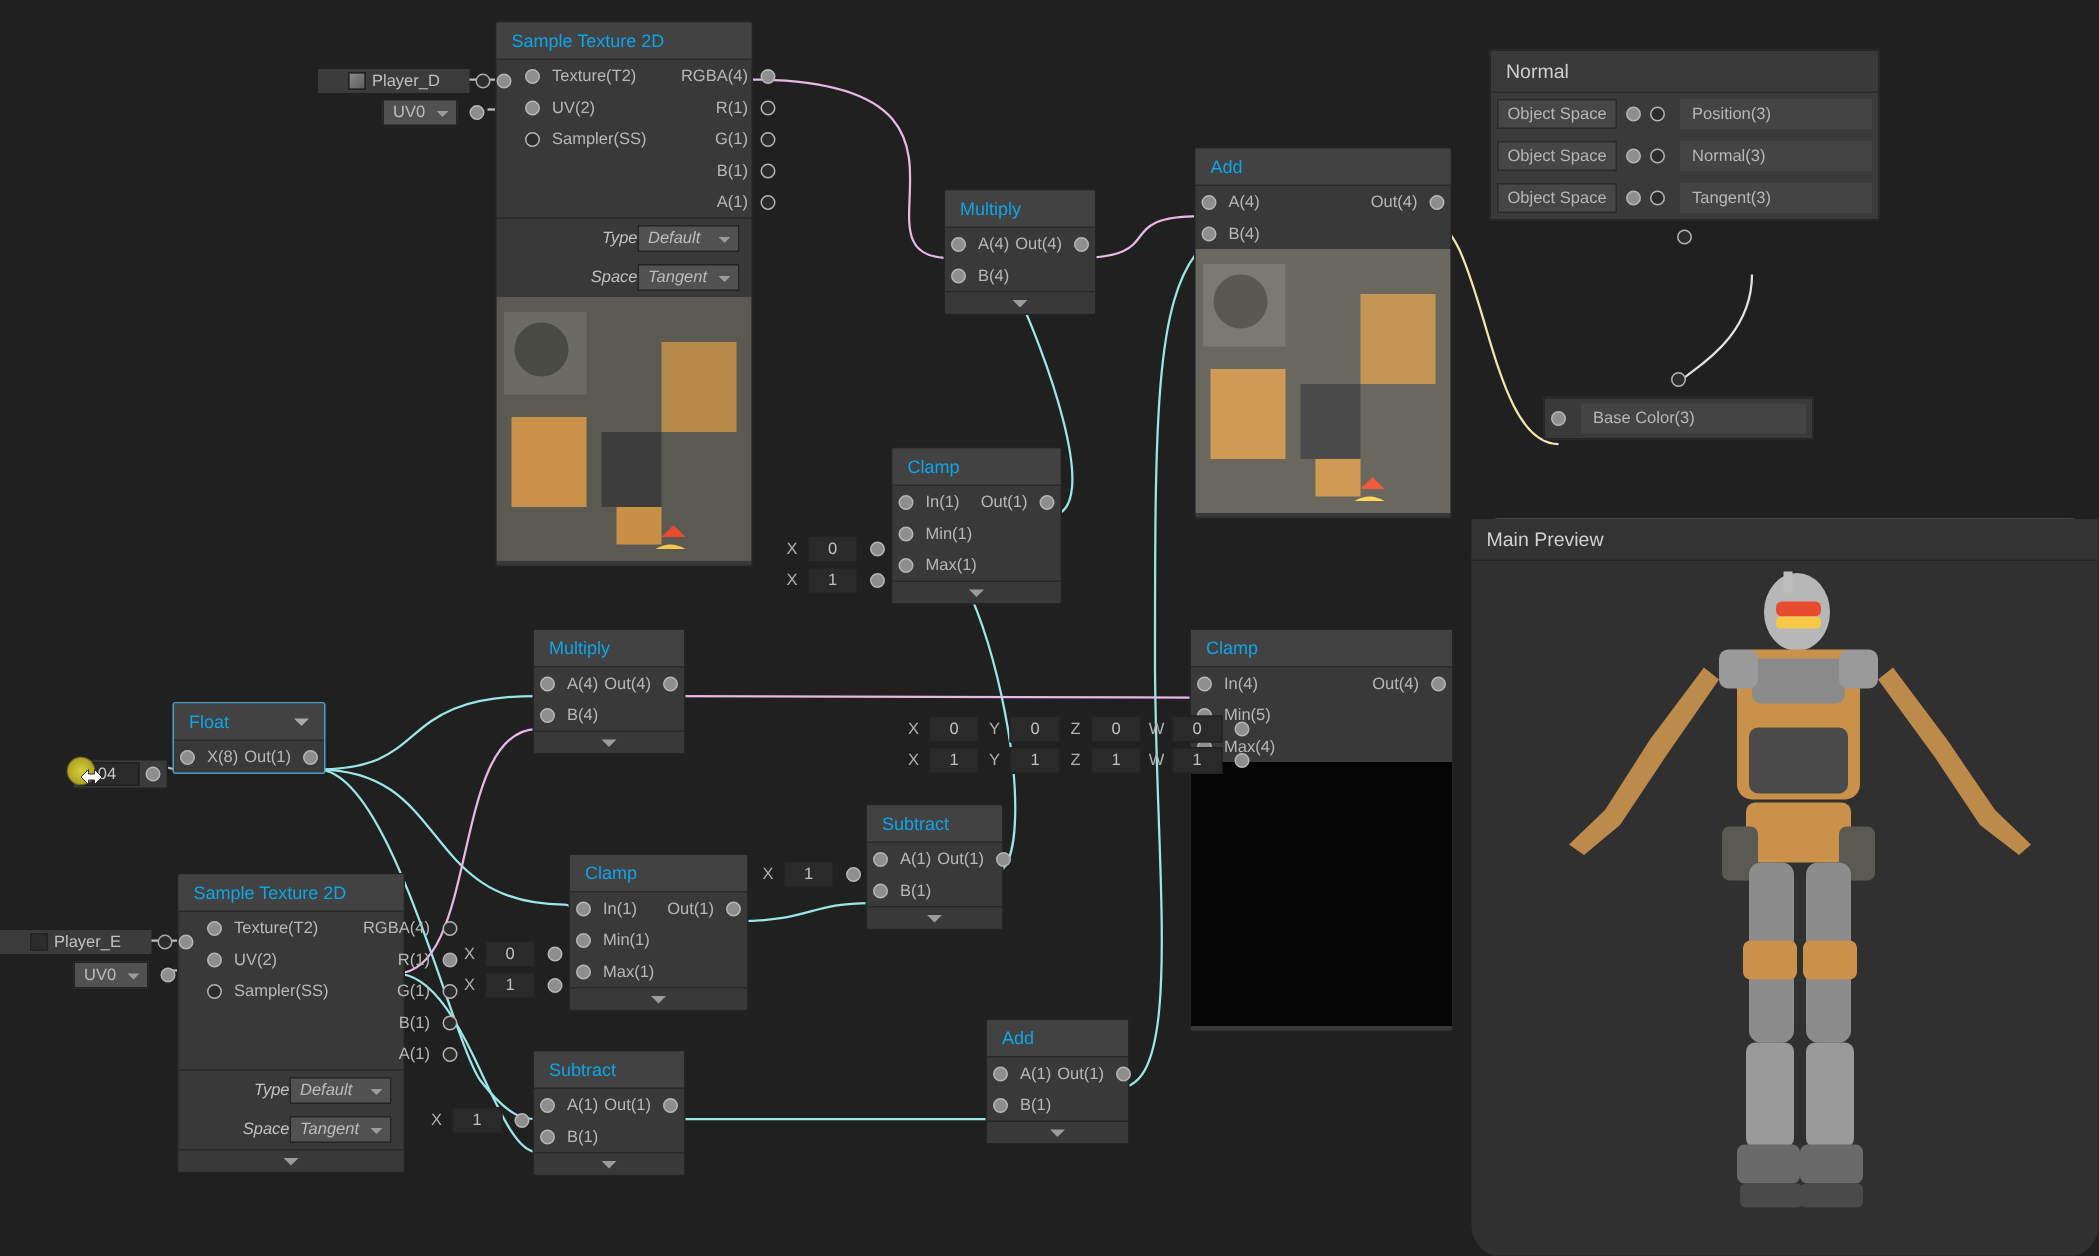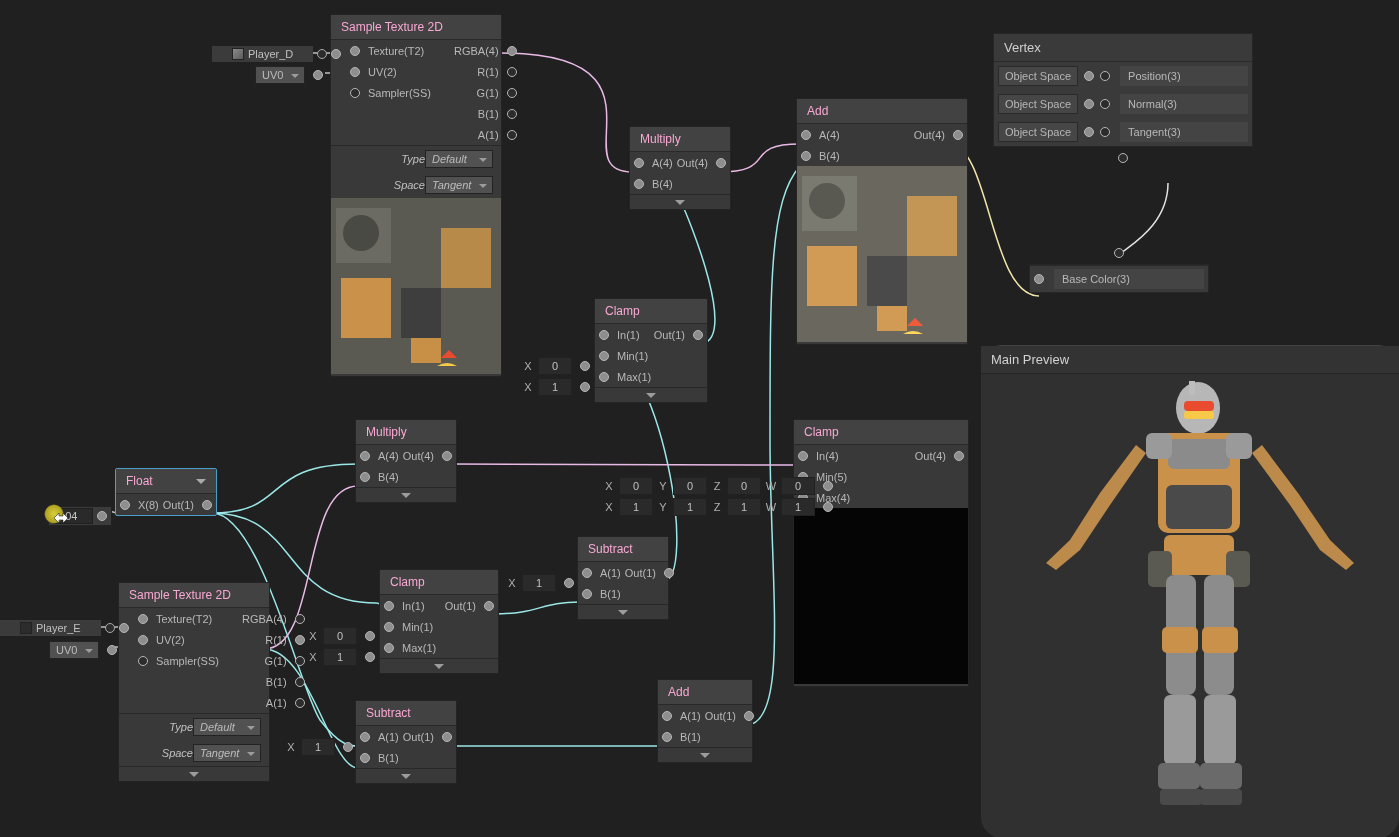--- a/index.html
+++ b/index.html
@@ -1,19 +1,19 @@
 <!DOCTYPE html>
 <html><head>
 <meta charset="utf-8">
 <style>
 html,body{margin:0;padding:0;width:1399px;height:837px;background:#202020;font-family:'Segoe UI',Arial,sans-serif;font-size:11px;color:#c1c1c1;overflow:hidden;}
 .canvas{position:relative;width:1399px;height:837px;}
 .node{position:absolute;background:#393939;border:1px solid #242424;border-radius:2px;}
 .node.selected{border:1px solid #4aa0c9;}
-.node-title{padding:5px 10px;background:#424242;color:#f9a8d4;font-size:12px;border-bottom:1px solid #292929;}
+.node-title{padding:5px 10px;background:#424242;color:#0ea5e9;font-size:12px;border-bottom:1px solid #292929;}
 .node-body{display:flex;}
 .col{display:flex;flex-direction:column;margin-left:15px;}
 .port-row{display:flex;align-items:center;height:21px;gap:4px;padding:0 4px;font-size:11px;color:#b8b8b8;position:relative;}
 .port-row.right{justify-content:flex-end;text-align:right;}
 .port{width:8px;height:8px;border-radius:50%;border:1px solid #b6b6b6;background:#2c2c2c;flex-shrink:0;}
 .port.filled{background:#8e8e8e;}
 .port.out{margin-left:4px;}
 .port.in{margin-right:4px;}
 .prev-bar{height:14px;background:#393939;border-top:1px solid #282828;display:flex;align-items:center;justify-content:center;}
 .chev{width:0;height:0;border-left:5px solid transparent;border-right:5px solid transparent;border-top:5px solid #9c9c9c;}
@@ -496,21 +496,21 @@
       <input class="num-in" value="1" style="">
   <span class="label-box">Z</span>
       <input class="num-in" value="1" style="">
   <span class="label-box">W</span>
       <input class="num-in" value="1" style="">
   <span class="port filled" style="margin-left:4px;"></span>
 </div>
 
 <div class="master-group" style="left:993px;top:33px;width:260px;">
   <div class="master-box">
-    <div class="master-title">Vertex</div>
+    <div class="master-title">Normal</div>
     <div style="border-top:1px solid #2a2a2a;">
       <div class="port-row" style="height:28px;gap:6px;">
         <span class="space-label">Object Space</span>
         <span class="port filled"></span>
         <span class="port in"></span>
         <span style="background:#444;padding:4px 8px;flex:1;">Position(3)</span>
       </div>
       <div class="port-row" style="height:28px;gap:6px;">
         <span class="space-label">Object Space</span>
         <span class="port filled"></span>

